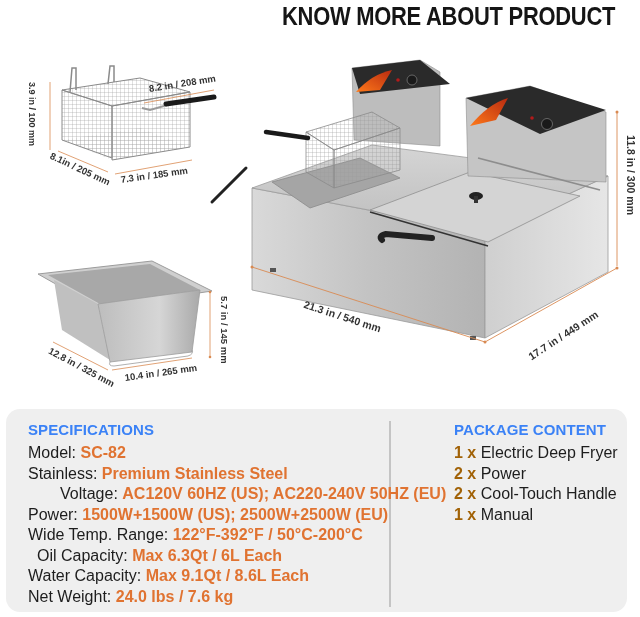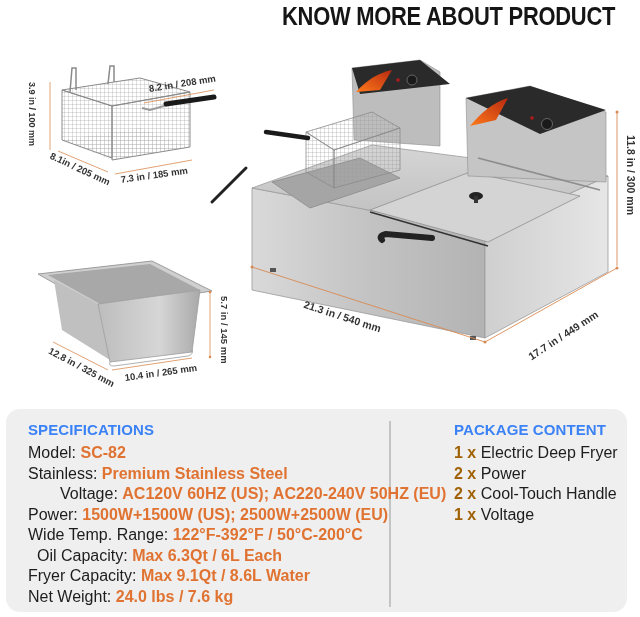--- a/index.html
+++ b/index.html
@@ -189,32 +189,32 @@
 <div class="spec-row" style="left:28px; top:505.5px;">
   <span>Power: </span><span class="val">1500W+1500W (US); 2500W+2500W (EU)</span>
 </div>
 <div class="spec-row" style="left:28px; top:526px;">
   <span>Wide Temp. Range: </span><span class="val">122°F-392°F / 50°C-200°C</span>
 </div>
 <div class="spec-row" style="left:37px; top:546.5px;">
   <span>Oil Capacity: </span><span class="val">Max 6.3Qt / 6L Each</span>
 </div>
 <div class="spec-row" style="left:28px; top:567px;">
-  <span>Fryer Capacity: </span><span class="val">Max 9.1Qt / 8.6L Water</span>
+  <span>Water Capacity: </span><span class="val">Max 9.1Qt / 8.6L Each</span>
 </div>
 <div class="spec-row" style="left:28px; top:587.5px;">
   <span>Net Weight: </span><span class="val">24.0 lbs / 7.6 kg</span>
 </div>
 
 <div class="sec-title" style="left:454px; top:421px;">PACKAGE CONTENT</div>
 
 <div class="pkg-row" style="left:454px; top:444px;">
   <span class="qty">1 x </span><span>Electric Deep Fryer</span>
 </div>
 <div class="pkg-row" style="left:454px; top:464.5px;">
   <span class="qty">2 x </span><span>Power</span>
 </div>
 <div class="pkg-row" style="left:454px; top:485px;">
   <span class="qty">2 x </span><span>Cool-Touch Handle</span>
 </div>
 <div class="pkg-row" style="left:454px; top:505.5px;">
-  <span class="qty">1 x </span><span>Voltage</span>
+  <span class="qty">1 x </span><span>Manual</span>
 </div>
 
 </body></html>

